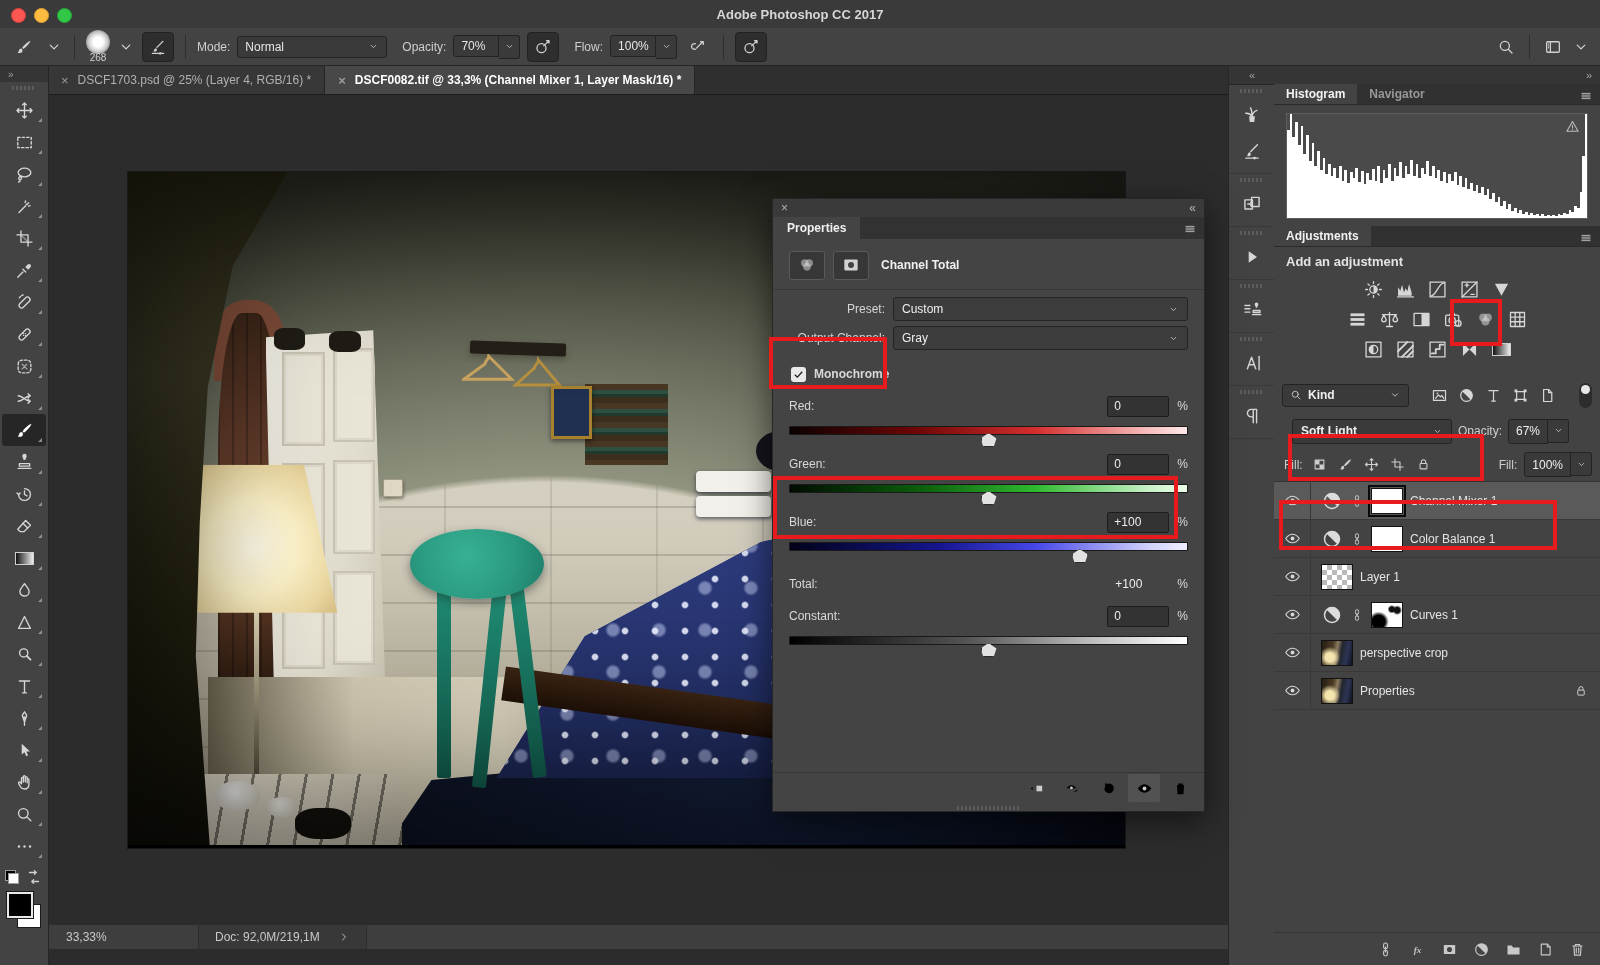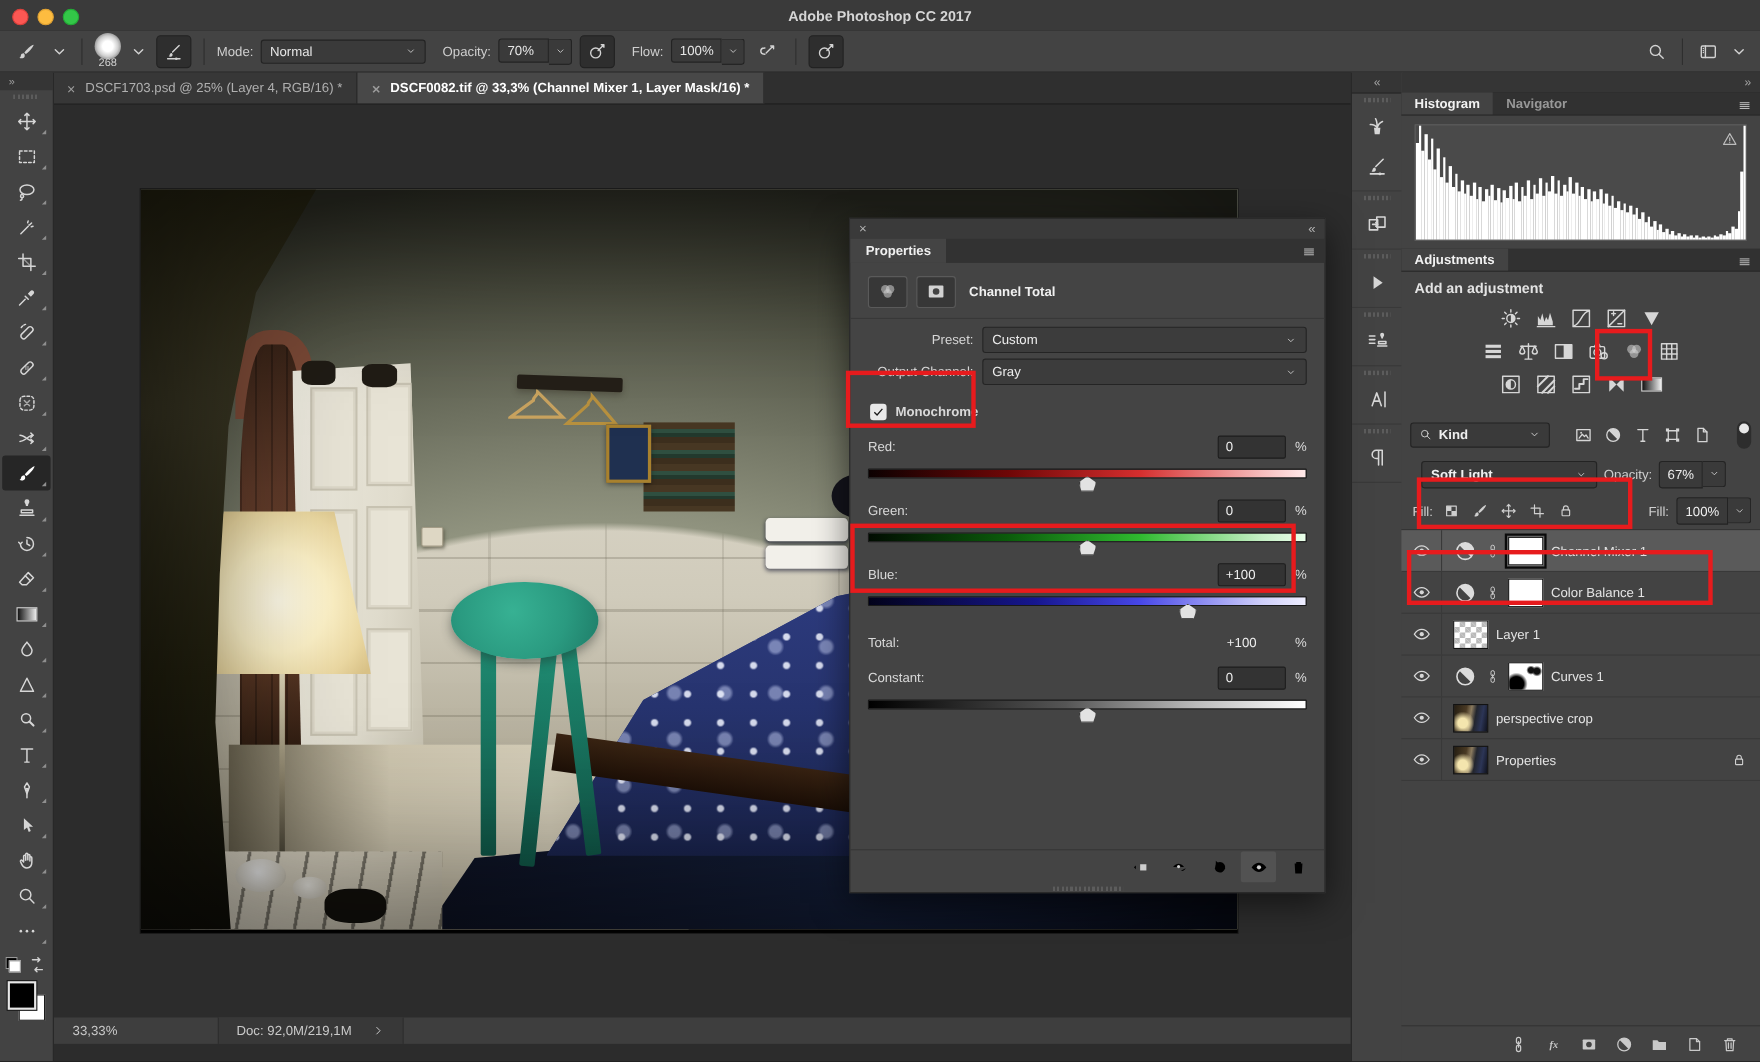--- a/index.html
+++ b/index.html
@@ -235,21 +235,21 @@
       background-image:linear-gradient(45deg,#b9b9b9 25%,transparent 25%,transparent 75%,#b9b9b9 75%),
                        linear-gradient(45deg,#b9b9b9 25%,transparent 25%,transparent 75%,#b9b9b9 75%);
       background-position:0 0,5px 5px;background-size:10px 10px}
   .thumb-photo{width:30px;height:24px;border:1px solid #121212;
       background:radial-gradient(circle at 26% 68%,#f4e5ae 0 16%,rgba(244,229,174,0) 38%),
                  linear-gradient(100deg,#241d12 0%,#4a3a24 34%,#8a7a5e 48%,#23262e 62%,#2c3556 80%,#10121c 100%)}
   .layer-lock{margin-left:auto;margin-right:12px;color:#cfcfcf}
   .layer-lock svg{width:14px;height:14px;fill:none;stroke:currentColor;stroke-width:1.7}
   .lp-bottom{position:absolute;bottom:0;left:0;right:0;height:32px;border-top:1px solid #333;background:#434343;
              display:flex;align-items:center;justify-content:flex-end;gap:6px;padding:0 10px}
-  .lpb-btn{width:26px;height:26px;display:flex;align-items:center;color:#c9c9c9}
+  .lpb-btn{width:26px;height:26px;display:flex;align-items:center;justify-content:center;color:#c9c9c9}
   .lpb-btn svg{width:17px;height:17px;fill:none;stroke:currentColor;stroke-width:1.6;stroke-linecap:round;stroke-linejoin:round}
 
   
   .css-grad{width:17px;height:11px;border:1px solid #cfcfcf;background:linear-gradient(90deg,#111,#eee)}
 
   
   .hl{position:absolute;border:4px solid #e71b1d;z-index:10;pointer-events:none}
   #hl-mono{left:769px;top:337px;width:110px;height:44px}
   #hl-blue{left:773px;top:476px;width:397px;height:55px}
   #hl-adj{left:1450px;top:299px;width:44px;height:39px}

